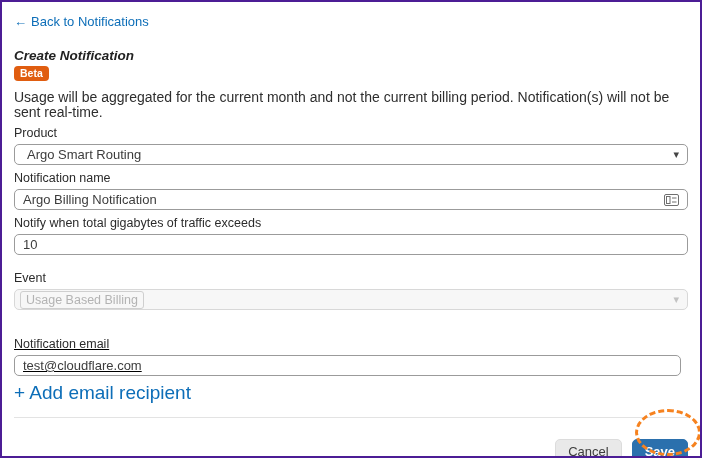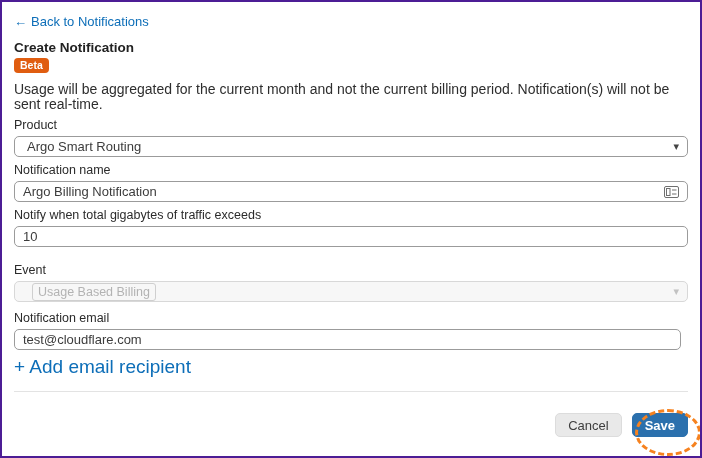--- a/index.html
+++ b/index.html
@@ -22,25 +22,26 @@
     font-size: 13px;
     line-height: 16px;
     color: var(--link_blue);
     text-decoration: none;
     cursor: pointer;
   }
   .back-link .arrow { margin-right: 4px; }
 
   
   .page-title {
-    margin-top: 10px;
+    margin-top: 18px;
     font-size: 13.5px;
     line-height: 15px;
     font-weight: 700;
     color: #222;
+    font-style: italic;
   }
 
   .beta-badge {
     display: inline-block;
     margin-top: 1px;
     background: var(--badge_orange);
     color: #fff;
     font-size: 10.5px;
     font-weight: 700;
     line-height: 11px;
@@ -51,21 +52,21 @@
   .usage-note {
     margin-top: 9px;
     font-size: 14px;
     line-height: 15px;
     color: #2e2e2e;
   }
 
   
   .group { margin-top: 7px; }
   .group.gap-lg { margin-top: 17px; }
-  .group.gap-md { margin-top: 10px; }
+  .group.gap-md { margin-top: 28px; text-decoration: underline; }
   .group > label {
     display: block;
     font-size: 12.5px;
     line-height: 13px;
     color: #2b2b2b;
     margin-bottom: 4px;
   }
 
   .control {
     position: relative;
@@ -94,21 +95,21 @@
   }
   .control.narrow { width: calc(100% - 7px); }
 
   .caret { font-size: 11px; color: #444; line-height: 1; flex: 0 0 auto; }
   .caret.light { color: #c2c2c2; }
 
   .control.disabled {
     background: #f7f7f7;
     border-color: #d8d8d8;
     cursor: default;
-    padding-left: 17px;
+    padding-left: 5px;
   }
   .chip {
     display: inline-block;
     border: 1px solid #cfcfcf;
     border-radius: 3px;
     padding: 1px 5px;
     font-size: 12.5px;
     color: #b3b3b3;
     background: transparent;
   }

